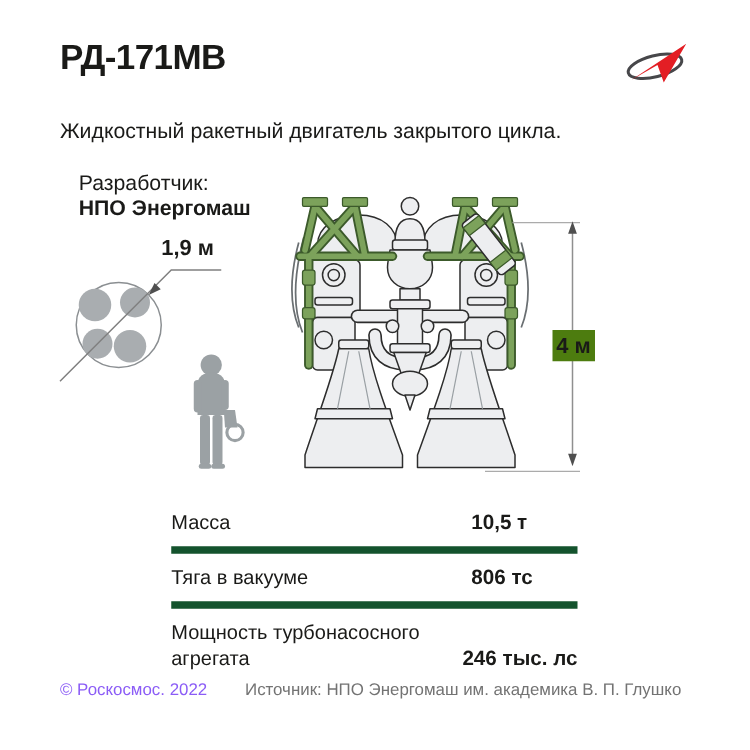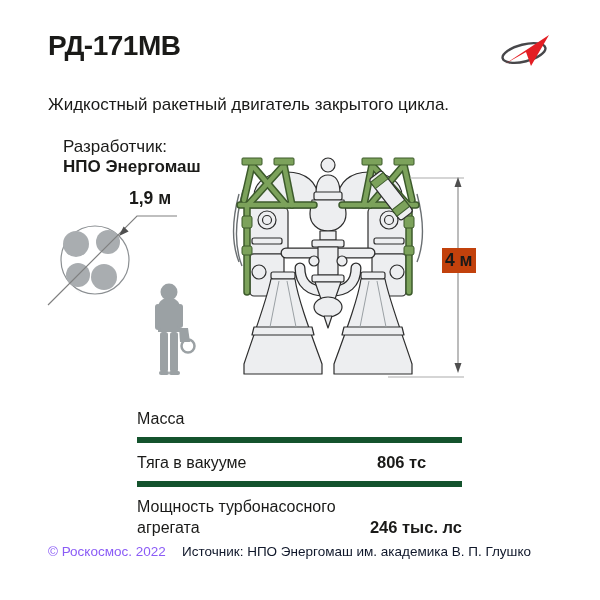--- a/index.html
+++ b/index.html
@@ -11,31 +11,31 @@
   .abs{position:absolute;}
   .page-title{
     left:48px; top:30px; font-size:28px; font-weight:700; letter-spacing:-0.5px;
   }
   .logo{ left:500px; top:33px; width:54px; height:36px; }
   .subtitle{ left:48px; top:95px; font-size:17px; }
   .developer{ left:48px; top:137px; font-size:17px; line-height:20px;margin-left:15px; }
   .developer .dev-name{ font-weight:700; }
   .dim-label{ font-size:17.5px; font-weight:700; }
   .diameter-label{ left:129px; top:188px; }
-  .height-label{ left:442px; top:248px; background:#c2410c; padding:2px 3px; }
+  .height-label{ left:442px; top:264px; background:#4d7c0f; padding:2px 3px; }
   .cross-section{ left:28px; top:183px; }
   .cosmonaut{ left:146px; top:282px; }
   .engine{ left:226px; top:150px; }
   .specs{ left:137px; top:399px; width:325px; }
   .spec-row{ display:flex; align-items:flex-end; padding:9px 0 8px 0; }
   .spec-row + .spec-row{ border-top:6px solid #14532d; }
   .spec-label{ width:240px; font-size:16px; line-height:21px; }
   .spec-value{ flex:1; font-size:16.5px; font-weight:700; line-height:21px; white-space:nowrap; }
   .footer-copyright{ left:48px; top:544px; font-size:13.5px; color:#8b5cf6; }
-  .footer-source{ left:182px; top:544px; font-size:13.5px; color:#0f172a; }
+  .footer-source{ left:196px; top:544px; font-size:13.5px; color:#737373; }
 
   
   .gray-part{ fill:#edeef0; stroke:#2d2d2d; stroke-width:1.2; stroke-linejoin:round; }
   .thin-pipe{ fill:none; stroke:#6a6f72; stroke-width:1.4; }
   .detail-line{ fill:none; stroke:#9aa0a4; stroke-width:1; }
   .pipeO{ stroke:#2d2d2d; stroke-width:11; fill:none; stroke-linecap:round; }
   .pipeF{ stroke:#edeef0; stroke-width:8.4; fill:none; stroke-linecap:round; }
   .gO{ stroke:#3c5a2b; stroke-width:7.5; fill:none; stroke-linecap:round; }
   .gF{ stroke:#7ca25b; stroke-width:4.5; fill:none; stroke-linecap:round; }
   .gSolid{ fill:#7ca25b; stroke:#3c5a2b; stroke-width:1; }
@@ -200,20 +200,21 @@
     <line class="dimline" x1="232" y1="30" x2="232" y2="220"></line>
     <polygon class="dimarrow" points="232,27 228.5,37 235.5,37"></polygon>
     <polygon class="dimarrow" points="232,223 228.5,213 235.5,213"></polygon>
   </g>
 </svg>
 <div class="abs dim-label height-label">4 м</div>
 
 <div class="abs specs">
   <div class="spec-row">
     <div class="spec-label">Масса</div>
+    <div class="spec-value">10,5 т</div>
   </div>
   <div class="spec-row">
     <div class="spec-label">Тяга в вакууме</div>
     <div class="spec-value">806 тс</div>
   </div>
   <div class="spec-row">
     <div class="spec-label">Мощность турбонасосного агрегата</div>
     <div class="spec-value">246 тыс. лс</div>
   </div>
 </div>

